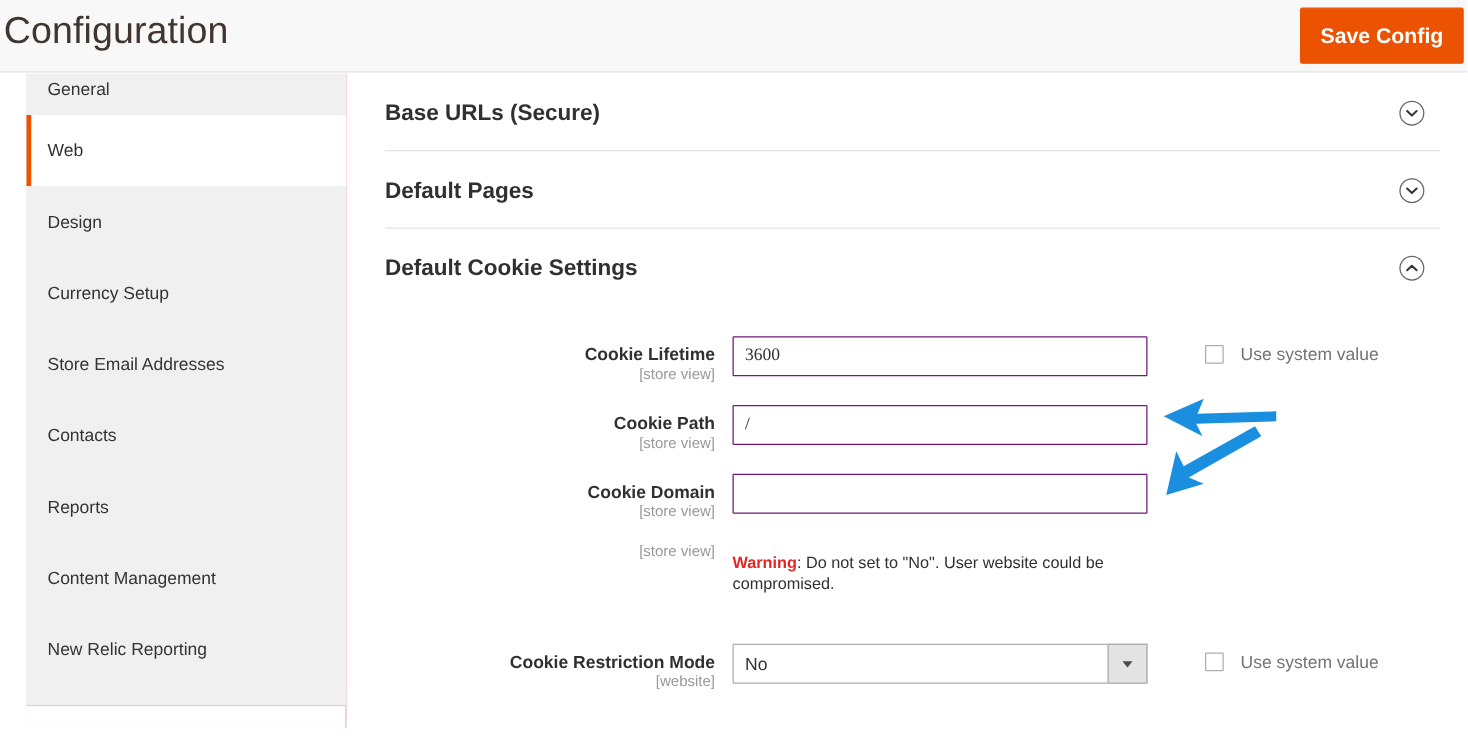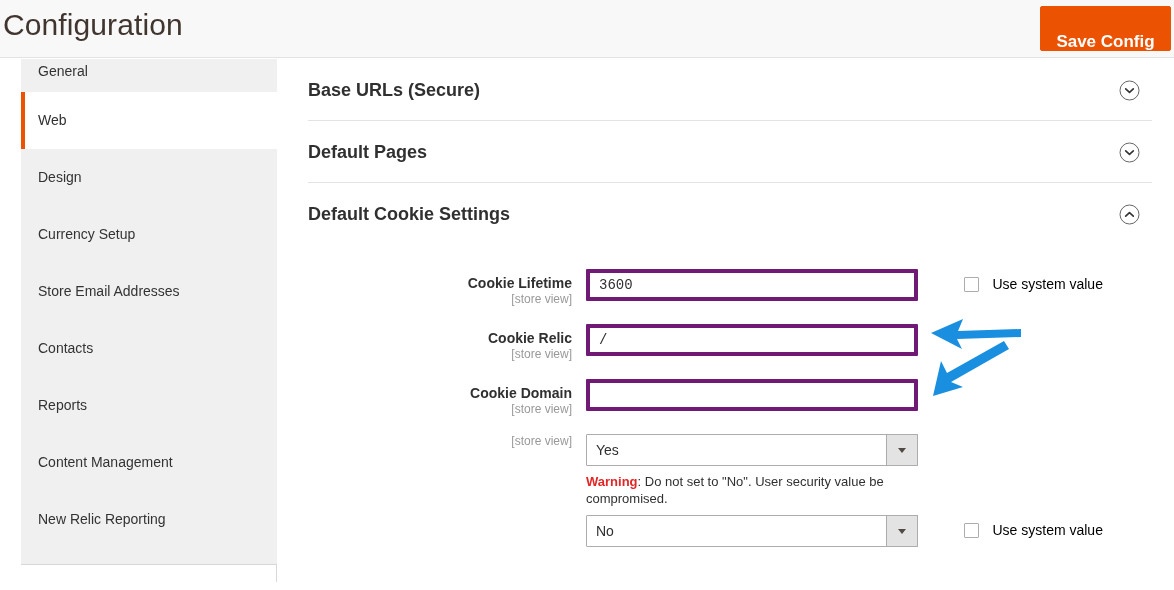--- a/index.html
+++ b/index.html
@@ -40,21 +40,21 @@
     left: 1040px; top: 6px;
     width: 131px; height: 45px;
     background: #eb5202;
     border: 1px solid #eb5202;
     border-radius: 2px;
     color: #ffffff;
     font-size: 17px;
     font-weight: bold;
     font-family: "Liberation Sans", sans-serif;
     cursor: pointer;
-    padding: 13px;
+    padding: 0;
     line-height: 43px;
     text-align: center;
   }
 
   
   .sidebar {
     position: absolute;
     left: 21px; top: 59px;
     width: 256px;
     background: #f0f0f0;
@@ -172,25 +172,25 @@
     white-space: nowrap;
   }
   .field-control {
     position: absolute;
     left: 278px; top: 0;
     width: 332px;
   }
   .text-input {
     width: 332px;
     height: 32px;
-    border: 4px solid #701a75;
+    border: 1px solid #701a75;
     border-radius: 1px;
     background: #ffffff;
     font-size: 14px;
-    font-family: Liberation Mono, monospace;
+    font-family: Liberation Serif, serif;
     color: #303030;
     padding: 0 9px;
     outline: none;
   }
   .select-wrap {
     position: relative;
     width: 332px;
     height: 32px;
   }
   .select-input {
@@ -249,21 +249,21 @@
     width: 15px; height: 15px;
     border: 1px solid #adadad;
     background: #ffffff;
     border-radius: 1px;
     vertical-align: -3px;
   }
   .sv-label {
     display: inline-block;
     margin-left: 9px;
     font-size: 14px;
-    color: #000000;
+    color: #737373;
     vertical-align: 0px;
   }
 
   
   .annotations {
     position: absolute;
     left: 0; top: 0;
     width: 1174px; height: 590px;
     pointer-events: none;
   }
@@ -360,21 +360,21 @@
             <input class="text-input" type="text" value="3600" style="">
           </div>
           <div class="system-value">
             <span class="sv-box"></span>
             <span class="sv-label">Use system value</span>
           </div>
         </div>
 
         <div class="field-row">
           <div class="field-label-wrap">
-            <span class="field-label">Cookie Relic</span>
+            <span class="field-label">Cookie Path</span>
             <span class="field-scope">[store view]</span>
           </div>
           <div class="field-control">
             <input class="text-input" type="text" value="/" style="">
           </div>
         </div>
 
         <div class="field-row">
           <div class="field-label-wrap">
             <span class="field-label">Cookie Domain</span>
@@ -383,31 +383,31 @@
           <div class="field-control">
             <input class="text-input" type="text" value="" style="">
           </div>
         </div>
 
         <div class="field-row">
           <div class="field-label-wrap">
             <span class="field-scope">[store view]</span>
           </div>
           <div class="field-control">
-            <div class="select-wrap">
-              <div class="select-input">Yes</div>
-              <div class="select-arrow-btn"></div>
+            <div class="field-note">
+              <span class="note-warning">Warning</span><span>: Do not set to "No". User website could be compromised.</span>
             </div>
-            <div class="field-note">
-              <span class="note-warning">Warning</span><span>: Do not set to "No". User security value be compromised.</span>
-            </div>
           </div>
         </div>
 
         <div class="field-row" style="margin-top:26px;">
+          <div class="field-label-wrap">
+            <span class="field-label">Cookie Restriction Mode</span>
+            <span class="field-scope">[website]</span>
+          </div>
           <div class="field-control">
             <div class="select-wrap">
               <div class="select-input">No</div>
               <div class="select-arrow-btn"></div>
             </div>
           </div>
           <div class="system-value">
             <span class="sv-box"></span>
             <span class="sv-label">Use system value</span>
           </div>

